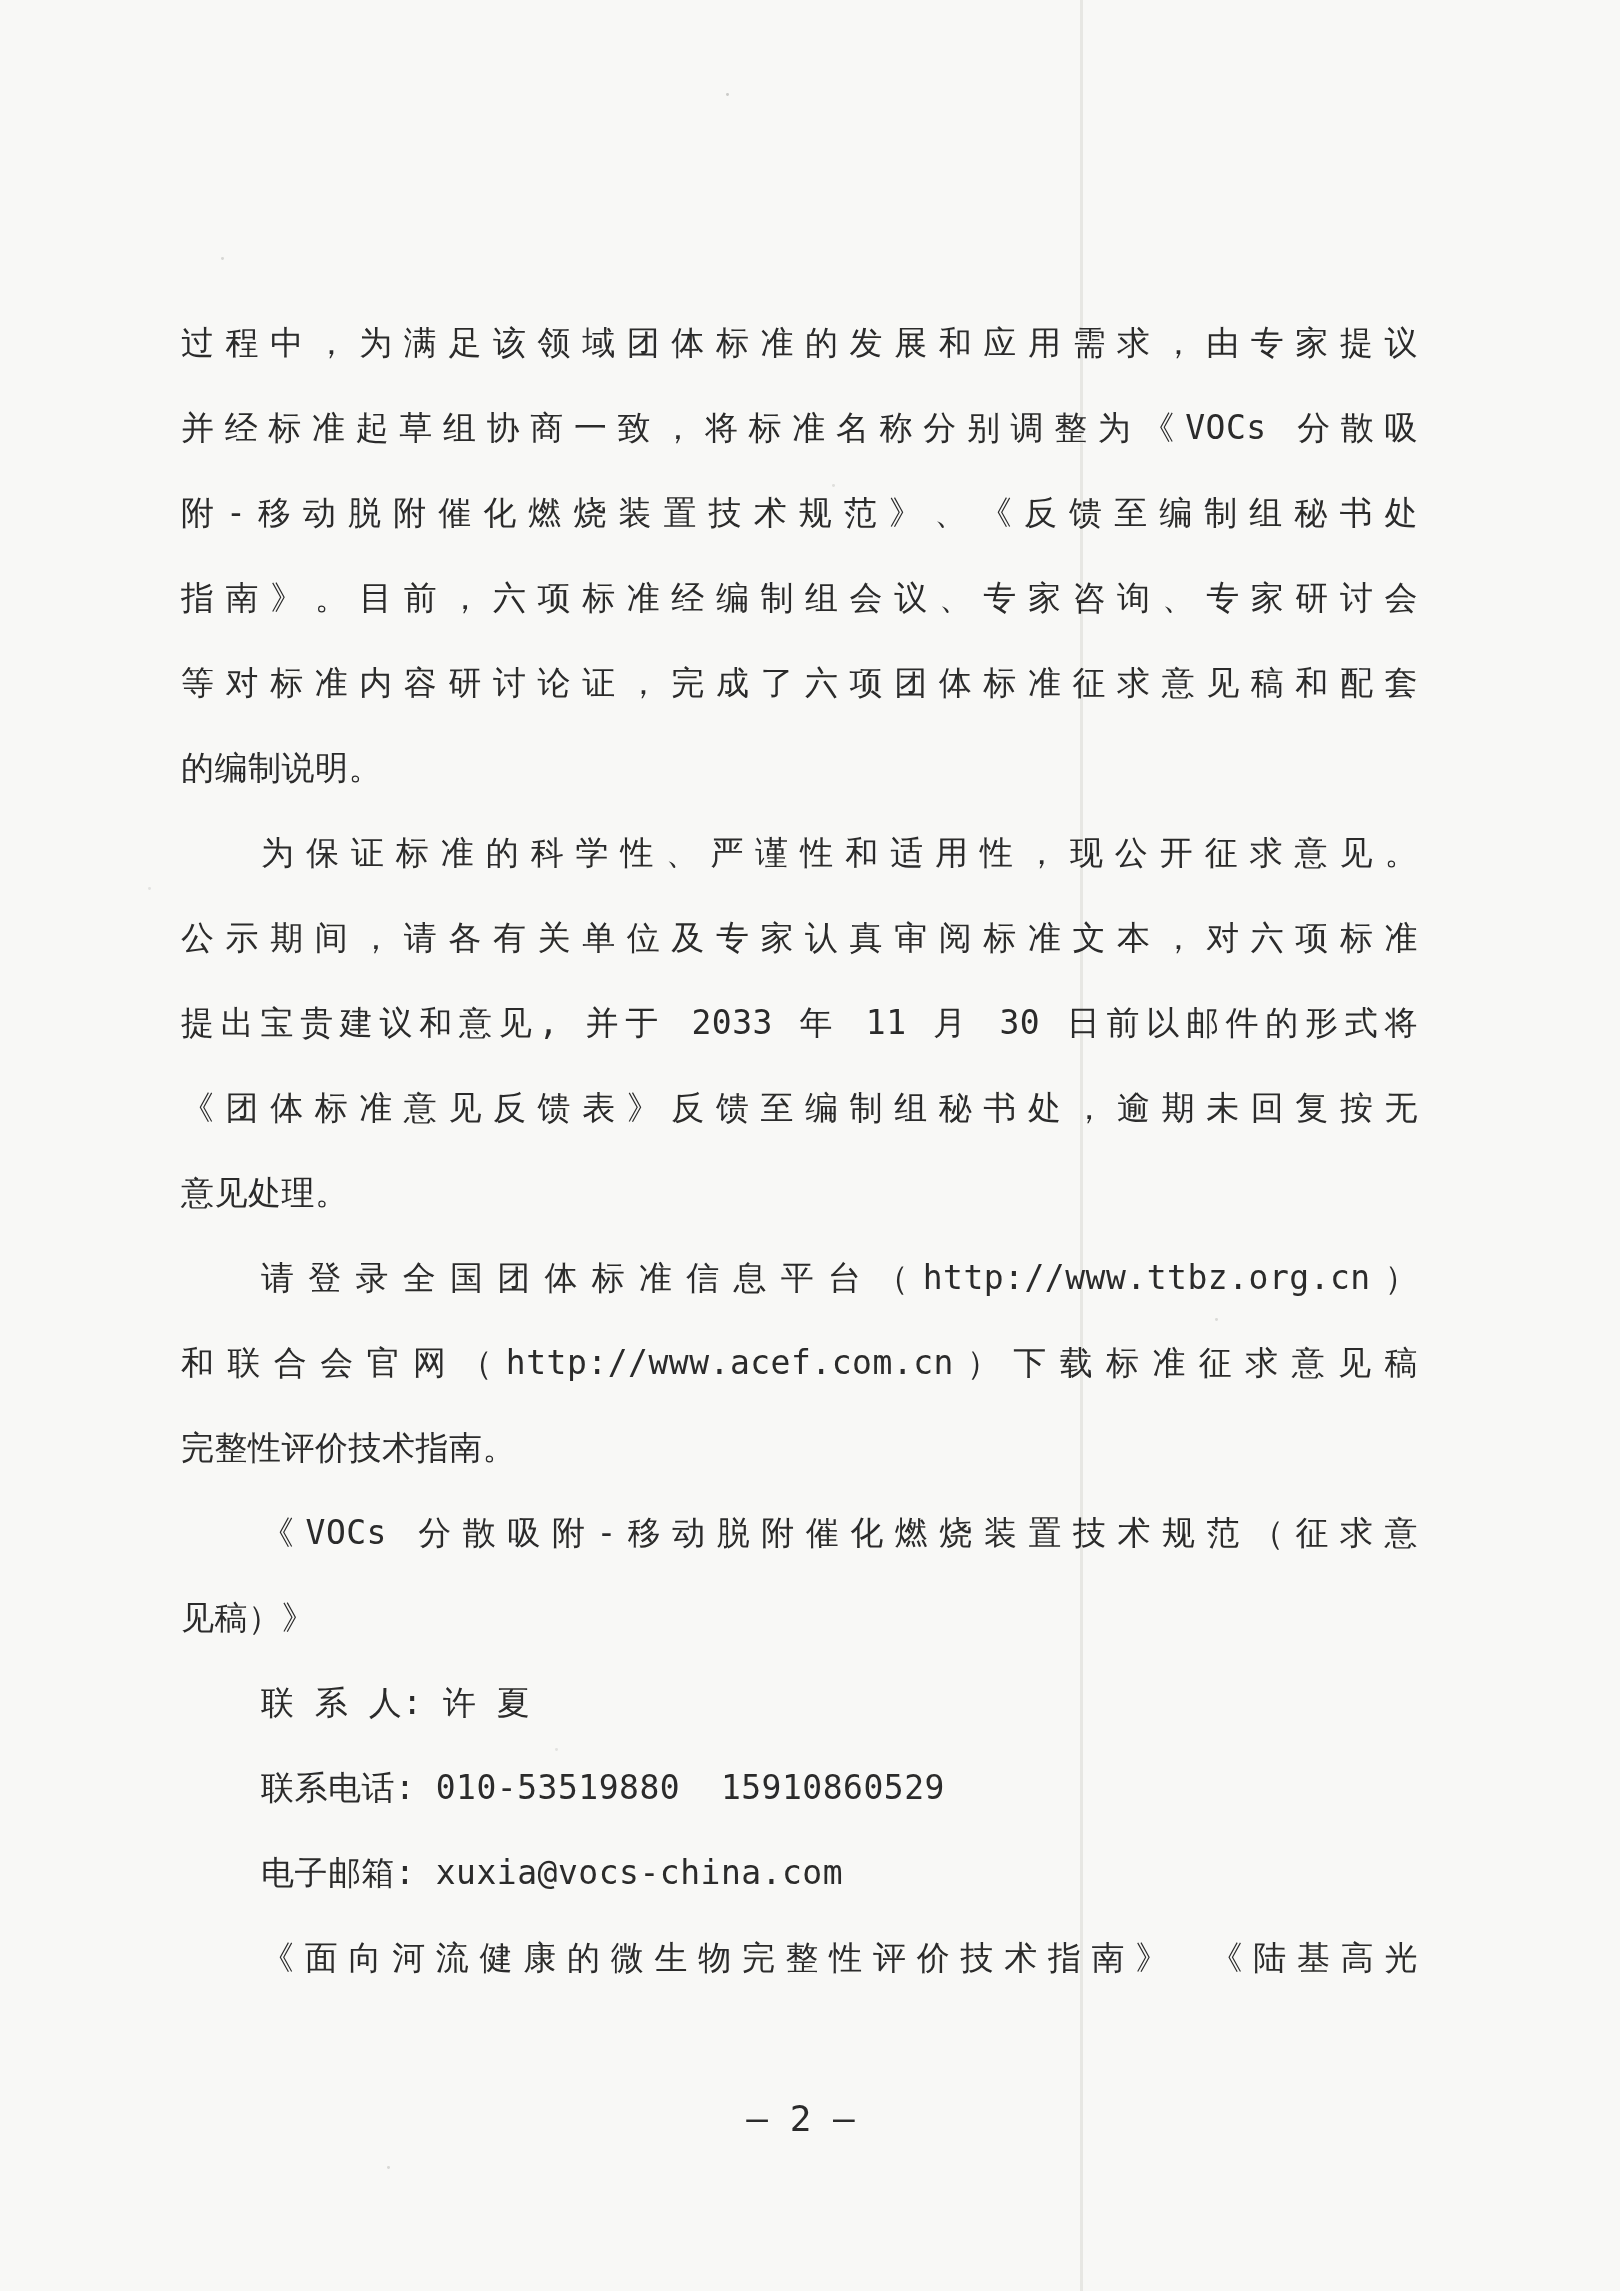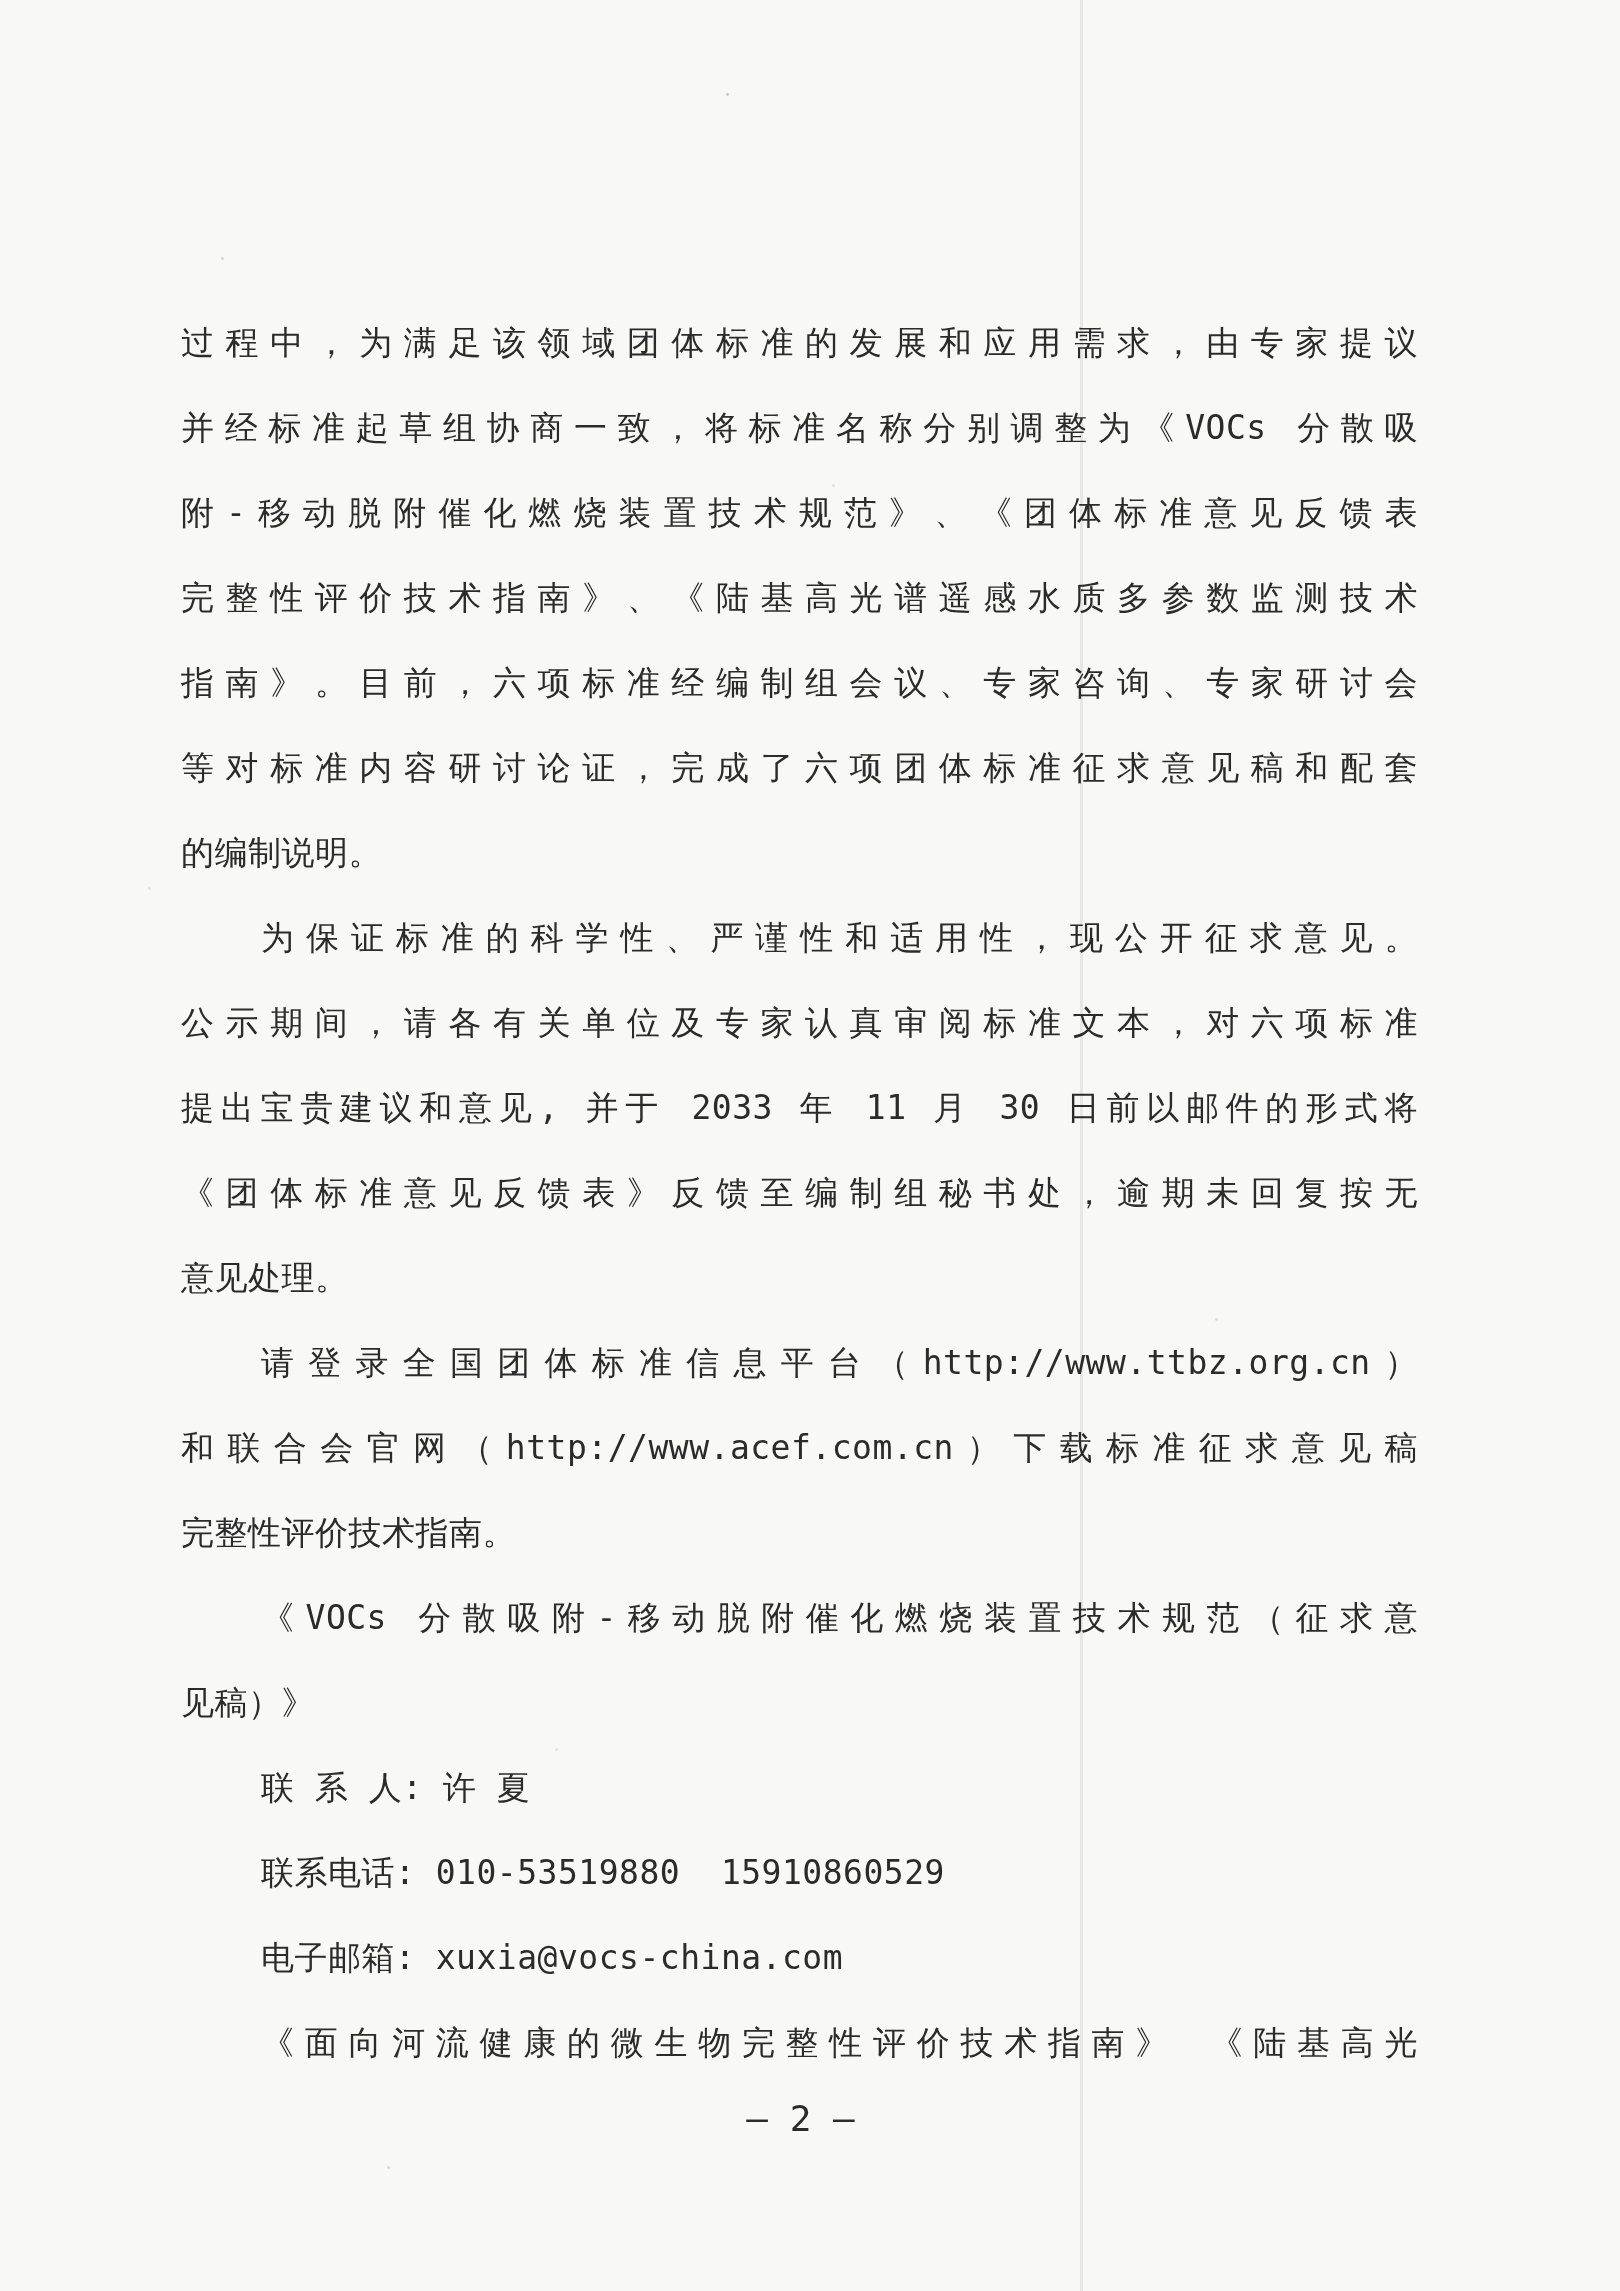--- a/index.html
+++ b/index.html
@@ -73,22 +73,21 @@
 </head>
 <body>
 
 <div class="page">
   <div class="scan-streak"></div>
   <div class="speck"></div>
 
   <div class="text-block">
       <div class="line justify">过程中，为满足该领域团体标准的发展和应用需求，由专家提议</div>
       <div class="line justify">并经标准起草组协商一致，将标准名称分别调整为《VOCs 分散吸</div>
-      <div class="line justify">附-移动脱附催化燃烧装置技术规范》、《团体标准意见反馈表</div>
-      <div class="line justify">完整性评价技术指南》、《陆基高光谱遥感水质多参数监测技术</div>
+      <div class="line justify">附-移动脱附催化燃烧装置技术规范》、《反馈至编制组秘书处</div>
       <div class="line justify">指南》。目前，六项标准经编制组会议、专家咨询、专家研讨会</div>
       <div class="line justify">等对标准内容研讨论证，完成了六项团体标准征求意见稿和配套</div>
       <div class="line">的编制说明。</div>
       <div class="line indent justify">为保证标准的科学性、严谨性和适用性，现公开征求意见。</div>
       <div class="line justify">公示期间，请各有关单位及专家认真审阅标准文本，对六项标准</div>
       <div class="line justify">提出宝贵建议和意见, 并于 2033 年 11 月 30 日前以邮件的形式将</div>
       <div class="line justify">《团体标准意见反馈表》反馈至编制组秘书处，逾期未回复按无</div>
       <div class="line">意见处理。</div>
       <div class="line indent justify">请登录全国团体标准信息平台（http://www.ttbz.org.cn）</div>
       <div class="line justify">和联合会官网（http://www.acef.com.cn）下载标准征求意见稿</div>

